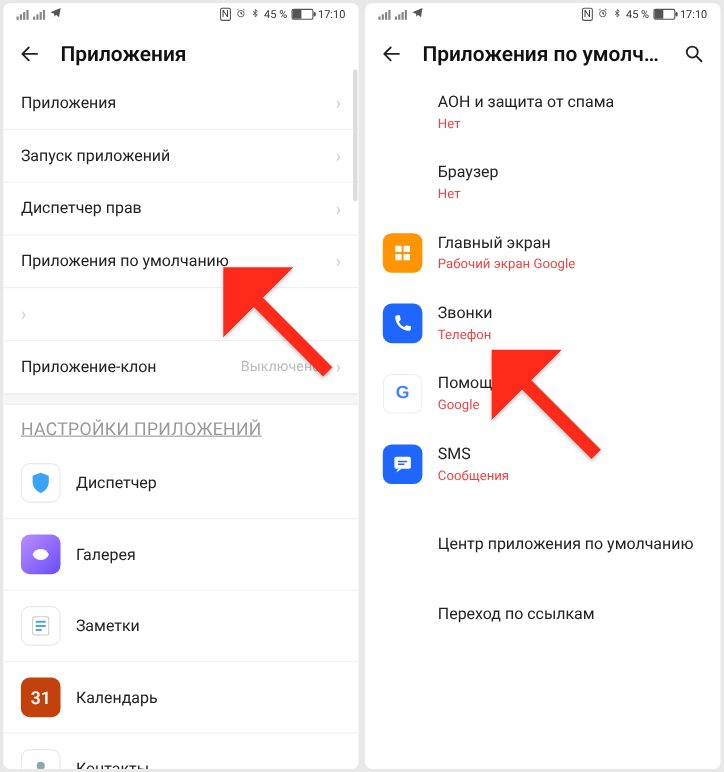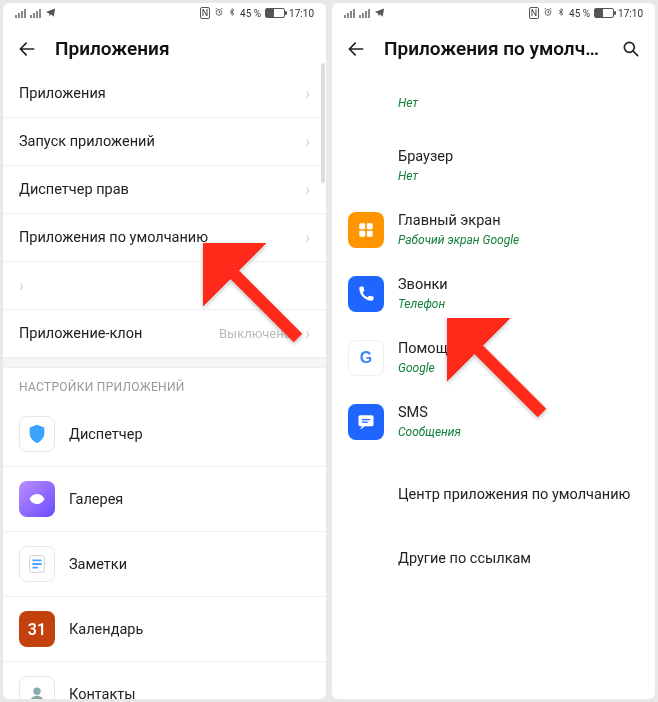--- a/index.html
+++ b/index.html
@@ -64,29 +64,30 @@
   .row {
     display:flex;
     align-items:center;
     padding: 14px 16px;
     border-bottom: 1px solid #f0f0f0;
     gap: 14px;
     min-height: 48px;
   }
   .row.noborder { border-bottom:none; }
   .row .label { flex:1; font-size:14.5px; color:#222; }
-  .row .sub { font-size:12px; color:#15803d; margin-top:2px;font-style:italic;}
+  .row .sub { font-size:12px; color:#ef4444; margin-top:2px;}
   .row .value { font-size:13px; color:#bbb; }
   .chev { color:#ccc; }
   .section-gap { height:10px; background:#f6f6f6; border-top:1px solid #eee; border-bottom:1px solid #eee;}
   .section-header {
     padding: 12px 16px 8px;
-    font-size: 12px;
+    font-size: 16px;
     color: #999;
     letter-spacing: .3px;
+    text-decoration: underline;
   }
   .app-icon {
     width: 36px; height:36px; border-radius:8px;
     display:flex; align-items:center; justify-content:center;
     flex-shrink:0;
     font-size:16px; font-weight:600; color:#fff;
   }
   .icon-gallery { background: linear-gradient(135deg,#b98eff,#6a4cff); }
   .icon-dispatcher { background:#fff; border:1px solid #e8e8e8;}
   .icon-notes { background:#fff; border:1px solid #e8e8e8;}
@@ -299,20 +300,21 @@
           <circle cx="10" cy="10" r="6" fill="none" stroke="#222" stroke-width="2"></circle>
           <path stroke="#222" stroke-width="2" stroke-linecap="round" d="M15 15l5 5"></path>
         </svg>
     </span>
   </div>
 
   <div class="list">
     <div class="row two-line noborder">
       <span class="icon-placeholder"></span>
       <div class="label">
+        <div>АОН и защита от спама</div>
         <div class="sub">Нет</div>
       </div>
     </div>
     <div class="row two-line noborder">
       <span class="icon-placeholder"></span>
       <div class="label">
         <div>Браузер</div>
         <div class="sub">Нет</div>
       </div>
     </div>
@@ -362,21 +364,21 @@
         <div>SMS</div>
         <div class="sub">Сообщения</div>
       </div>
     </div>
     <div class="row noborder" style="padding-top:22px;">
       <span class="icon-placeholder"></span>
       <span class="label">Центр приложения по умолчанию</span>
     </div>
     <div class="row noborder">
       <span class="icon-placeholder"></span>
-      <span class="label">Другие по ссылкам</span>
+      <span class="label">Переход по ссылкам</span>
     </div>
   </div>
 
   <div class="arrow" style="left:115px; top:315px;">
     <svg width="110" height="110" viewBox="0 0 110 110">
       <defs>
           <marker id="ah2" markerWidth="10" markerHeight="10" refX="2" refY="5" orient="auto">
             <path d="M0 0L10 5L0 10z" fill="#ff2a1a"></path>
           </marker>
         </defs>

